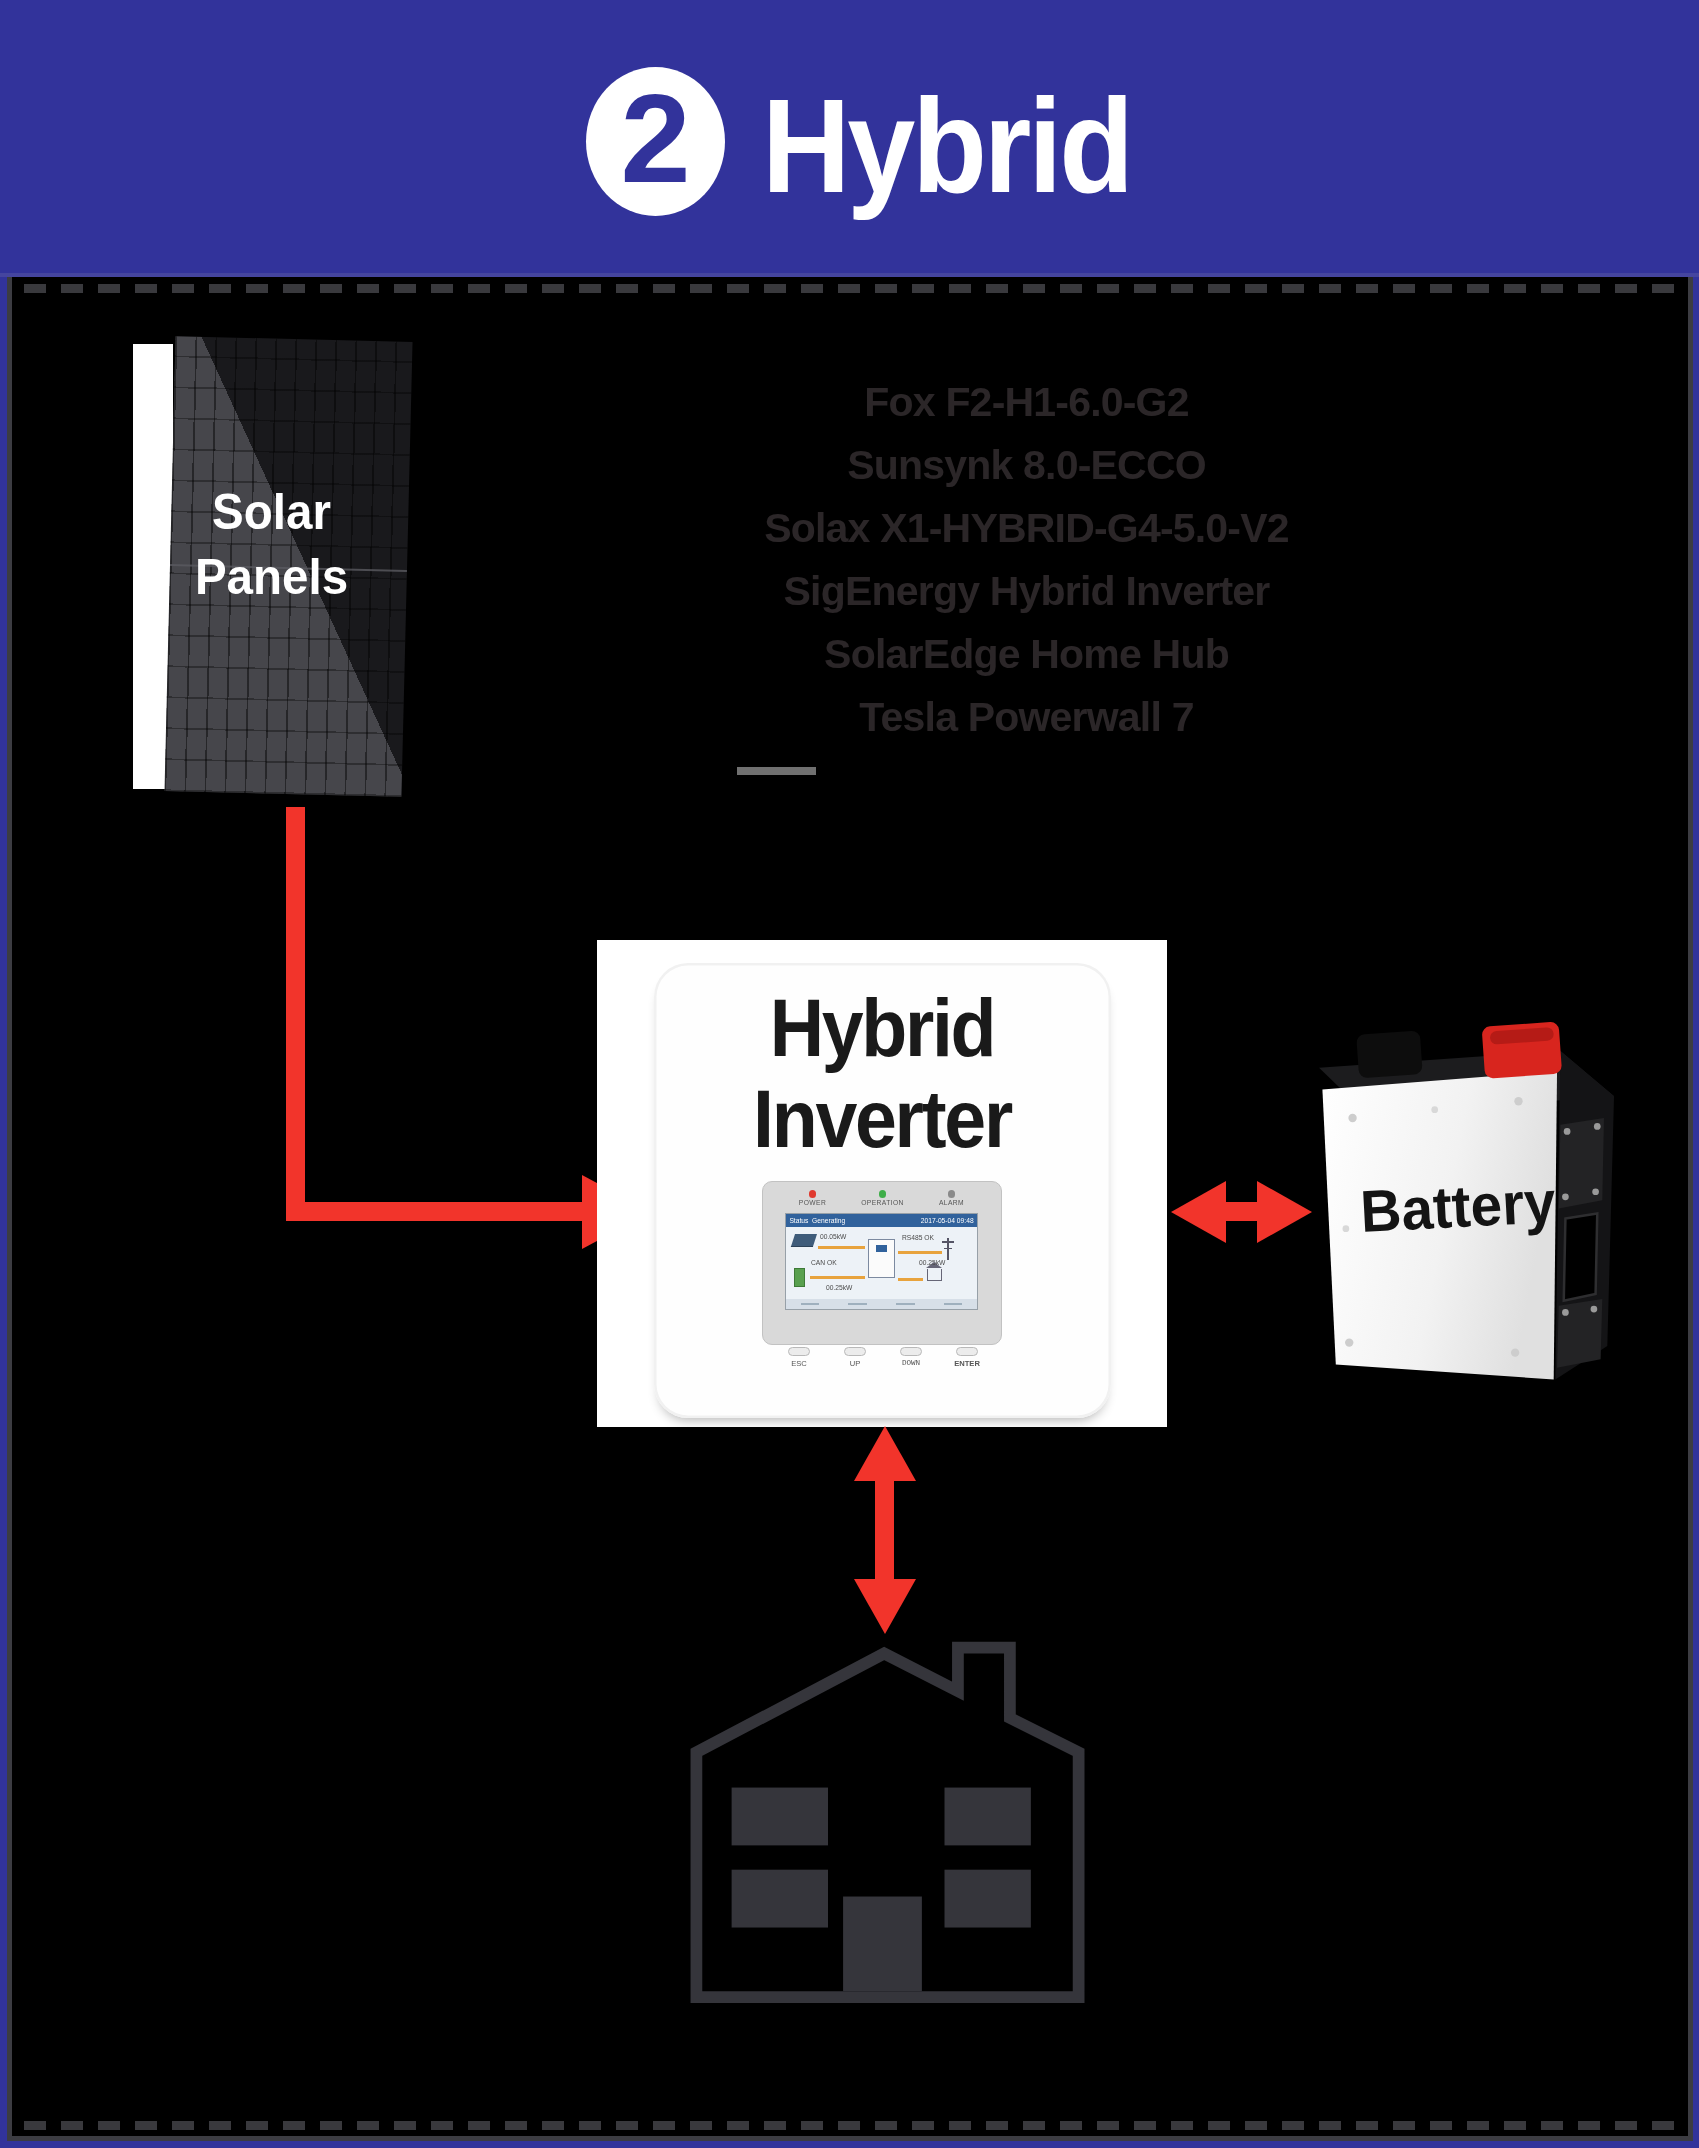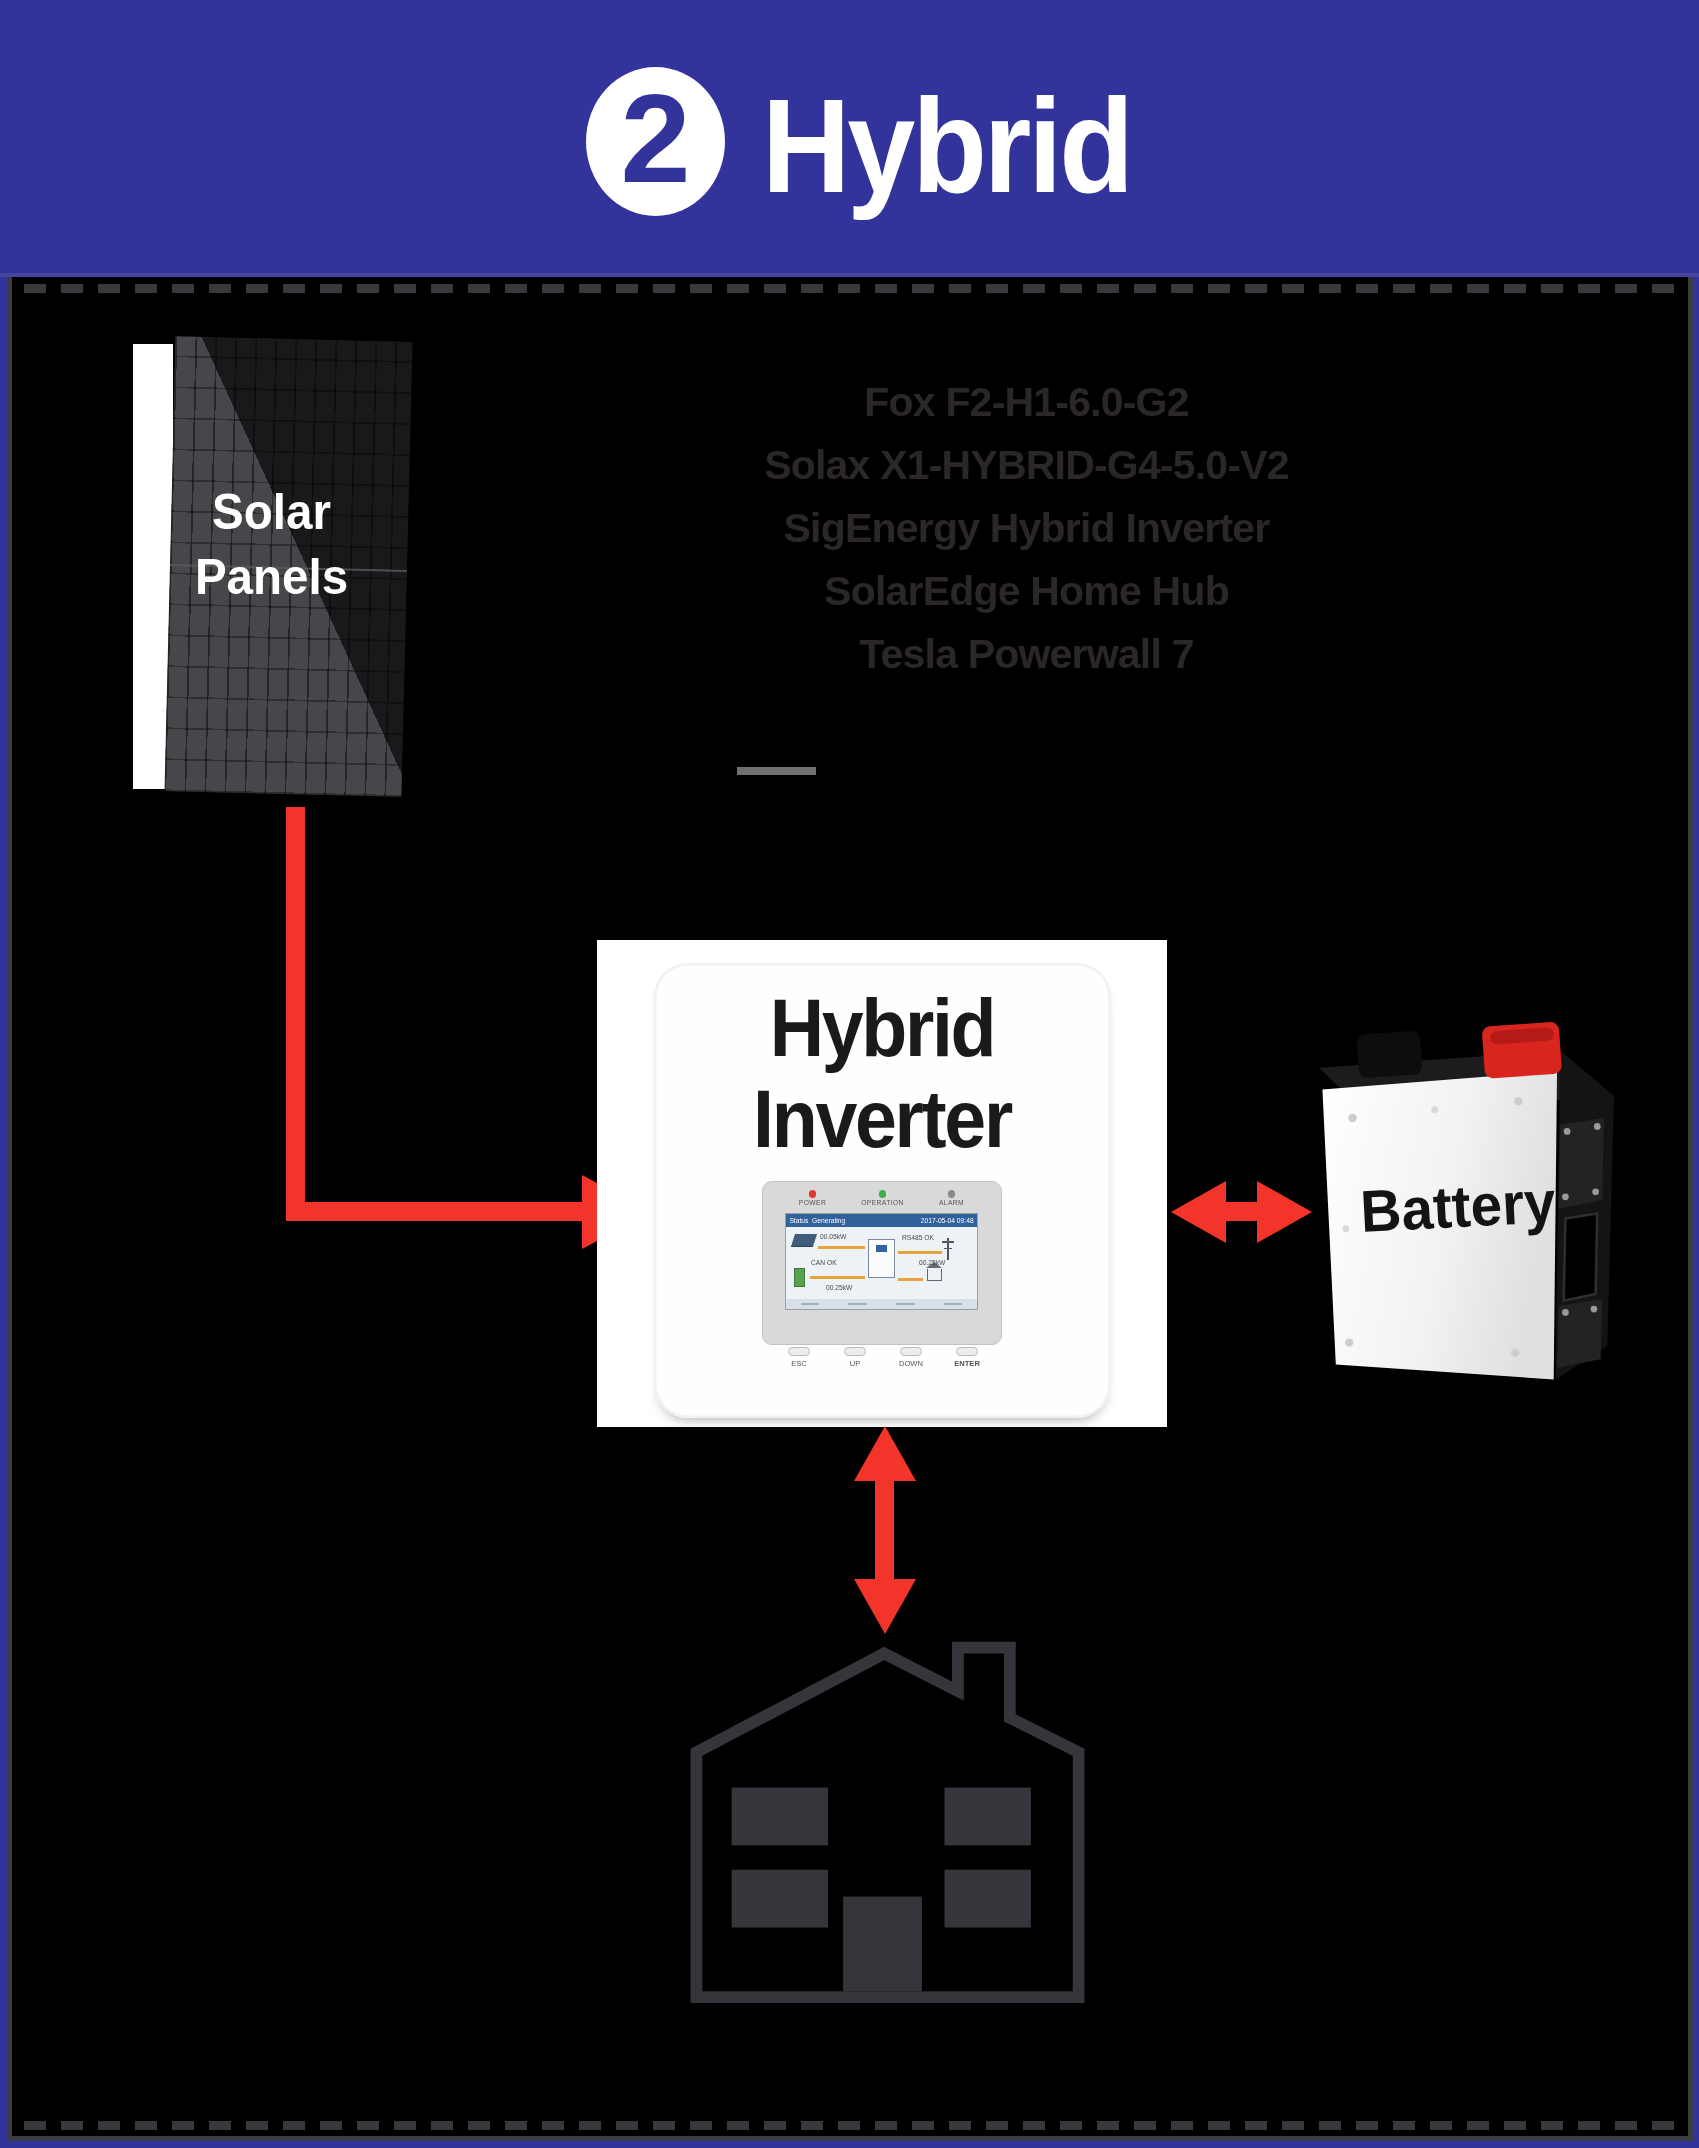--- a/index.html
+++ b/index.html
@@ -114,20 +114,21 @@
     <div class="pv-strip"></div>
     <div class="pv-panel"></div>
   </div>
   <div class="pv-label">
     <div>Solar</div>
     <div>Panels</div>
   </div>
 
   <div class="models">
     <div>Fox F2-H1-6.0-G2</div>
+    <div>Sunsynk 8.0-ECCO</div>
     <div>Solax X1-HYBRID-G4-5.0-V2</div>
     <div>SigEnergy Hybrid Inverter</div>
     <div>SolarEdge Home Hub</div>
     <div>Tesla Powerwall 7</div>
   </div>
   <div class="gray-dash"></div>
 
   <div class="shaft" style="left:286px; top:807px; width:19.3px; height:414px;"></div>
   <div class="shaft" style="left:286px; top:1202px; width:301px; height:19.3px;"></div>
   <div class="head right" style="left:582px; top:1175px;"></div>
@@ -185,21 +186,21 @@
   </div>
 
   <div class="btn-group" style="left:774px;">
     <div class="btn-oval"></div>
     <div class="btn-label">ESC</div>
   </div>
   <div class="btn-group" style="left:830px;">
     <div class="btn-oval"></div>
     <div class="btn-label">UP</div>
   </div>
-  <div class="btn-group" style="left:886px;">
+  <div class="btn-group" style="left:886px;font-family:Liberation Mono, monospace;">
     <div class="btn-oval"></div>
     <div class="btn-label">DOWN</div>
   </div>
   <div class="btn-group" style="left:942px;font-weight:bold;">
     <div class="btn-oval"></div>
     <div class="btn-label">ENTER</div>
   </div>
 
   <div class="shaft" style="left:1217px; top:1202px; width:52px; height:19.3px;"></div>
   <div class="head left-sm" style="left:1171px; top:1181px;"></div>

